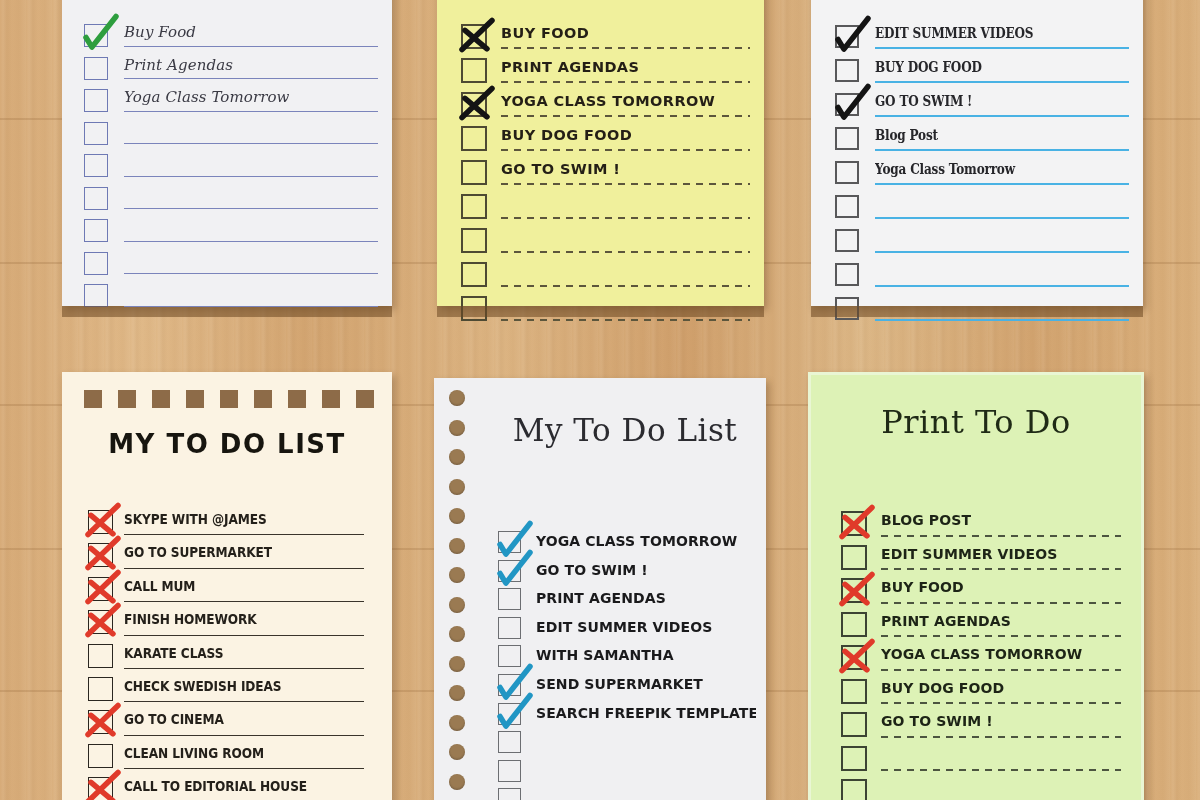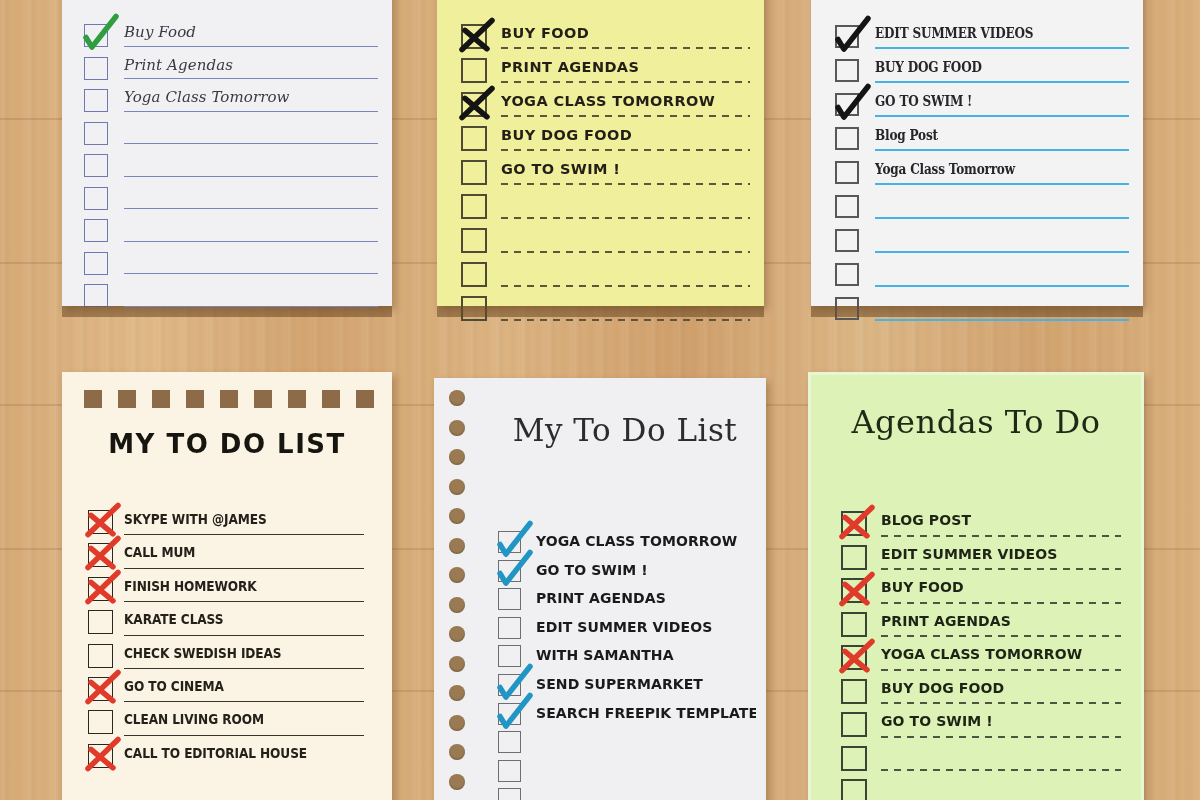--- a/index.html
+++ b/index.html
@@ -332,20 +332,28 @@
           </svg>
         </div>
         <div class="lbl"><div class="rule"></div><span class="txt">SKYPE WITH @JAMES</span></div>
       </div>
       <div class="row">
         <div class="cb">
           <svg class="mark" width="40" height="38" viewBox="0 0 40 38" style="left: -4px; top: -11px;">
             <path d="M6 15.32 L28 33.8 M33 5.48 L3 34.519999999999996" stroke="#e03a2a" stroke-width="5.5" fill="none" stroke-linecap="round" stroke-linejoin="round"></path>
           </svg>
         </div>
+        <div class="lbl"><div class="rule"></div><span class="txt">GO TO SUPERMARKET</span></div>
+      </div>
+      <div class="row">
+        <div class="cb">
+          <svg class="mark" width="40" height="38" viewBox="0 0 40 38" style="left: -4px; top: -11px;">
+            <path d="M6 15.32 L28 33.8 M33 5.48 L3 34.519999999999996" stroke="#e03a2a" stroke-width="5.5" fill="none" stroke-linecap="round" stroke-linejoin="round"></path>
+          </svg>
+        </div>
         <div class="lbl"><div class="rule"></div><span class="txt">CALL MUM</span></div>
       </div>
       <div class="row">
         <div class="cb">
           <svg class="mark" width="40" height="38" viewBox="0 0 40 38" style="left: -4px; top: -11px;">
             <path d="M6 15.32 L28 33.8 M33 5.48 L3 34.519999999999996" stroke="#e03a2a" stroke-width="5.5" fill="none" stroke-linecap="round" stroke-linejoin="round"></path>
           </svg>
         </div>
         <div class="lbl"><div class="rule"></div><span class="txt">FINISH HOMEWORK</span></div>
       </div>
@@ -456,21 +464,21 @@
         <div class="lbl"><span class="txt"></span></div>
       </div>
       <div class="row">
         <div class="cb"></div>
         <div class="lbl"><span class="txt"></span></div>
       </div>
     </div>
 </div>
 
 <div class="note" id="p6">
-  <div class="title">Agendas To Do</div>
+  <div class="title">Print To Do</div>
   <div class="rows">
       <div class="row">
         <div class="cb">
           <svg class="mark" width="40" height="38" viewBox="0 0 40 38" style="left: -4px; top: -11px;">
             <path d="M6 15.32 L28 33.8 M33 5.48 L3 34.519999999999996" stroke="#e03a2a" stroke-width="5.5" fill="none" stroke-linecap="round" stroke-linejoin="round"></path>
           </svg>
         </div>
         <div class="lbl"><div class="rule"></div><span class="txt">BLOG POST</span></div>
       </div>
       <div class="row">

